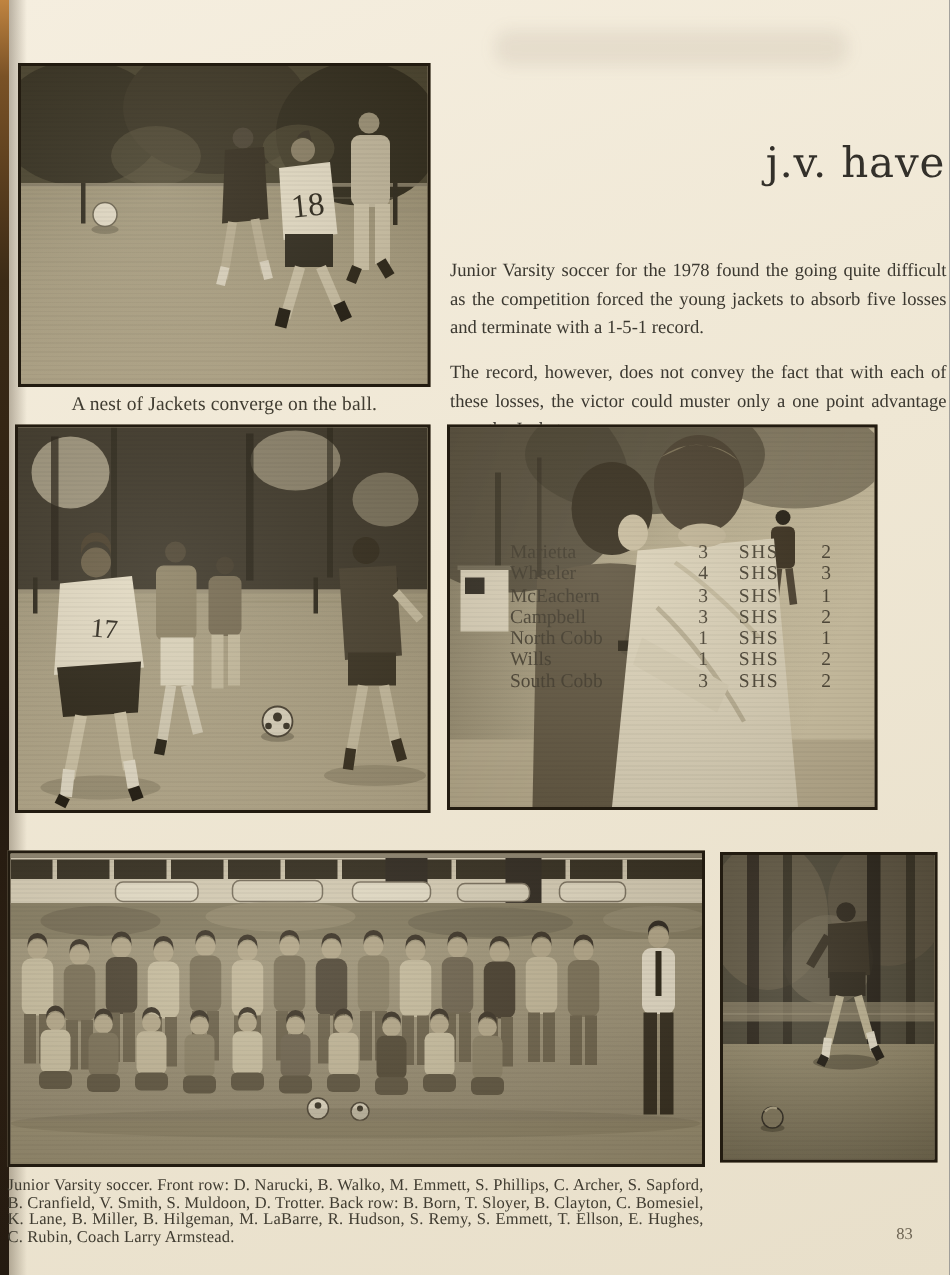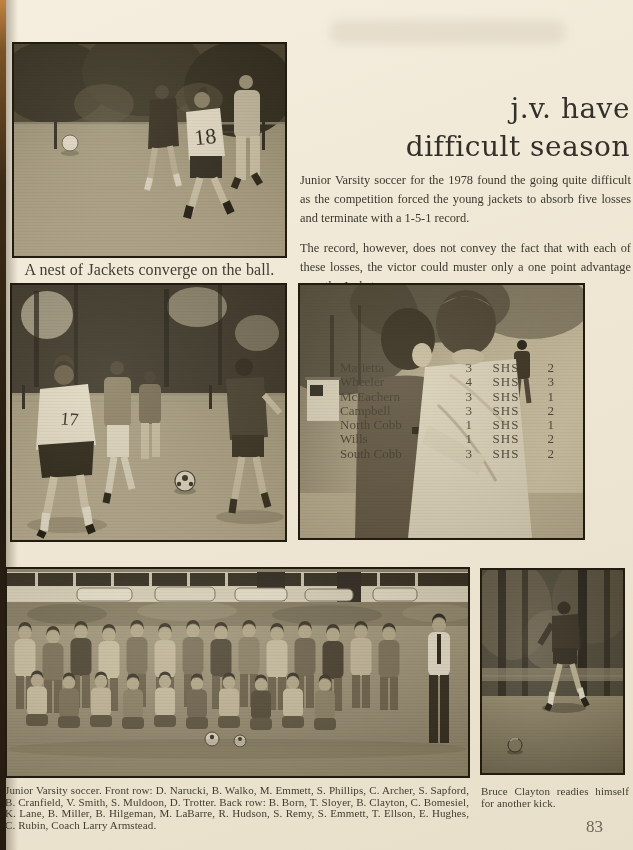--- a/index.html
+++ b/index.html
@@ -13,49 +13,48 @@
                linear-gradient(180deg,#5a4022,#241a10);}
   .binding-soft{position:absolute;left:6px;top:0;width:12px;height:850px;
     background:linear-gradient(90deg,rgba(46,33,16,.30),rgba(46,33,16,0));pointer-events:none;}
   .ghost{position:absolute;left:330px;top:20px;width:235px;height:24px;border-radius:10px;
     background:rgba(118,102,74,.10);filter:blur(5px);}
   .photo{position:absolute;border:2px solid #221b10;box-sizing:border-box;background:#a79d82;overflow:hidden;}
   .photo::after{content:"";position:absolute;inset:0;pointer-events:none;
     background:radial-gradient(ellipse at 35% 38%,rgba(255,250,234,.10),rgba(43,32,12,.14)),
     repeating-linear-gradient(0deg,rgba(0,0,0,.035) 0 1px,rgba(255,255,255,0) 1px 3px);}
   .photo svg{display:block;width:100%;height:100%;}
-  .caption{position:absolute;font-size:16px;color:#403c31;letter-spacing:.1px;}
+  .caption{position:absolute;font-size:13px;color:#403c31;letter-spacing:.1px;}
   .caption.center{text-align:center;}
   .caption.small{font-size:11px;line-height:11.6px;text-align:justify;}
   .title{position:absolute;left:300px;top:90px;width:330px;text-align:right;
     font-family:"DejaVu Serif","Liberation Serif",serif;font-size:28px;line-height:38px;
     color:#33302a;letter-spacing:.5px;}
   .article{position:absolute;left:300px;top:171px;width:331px;}
   .article p{margin:0 0 11px 0;font-size:12.4px;line-height:19px;text-align:justify;color:#3b3830;}
   .scoreboard{position:absolute;left:40px;top:76px;width:214px;font-size:13px;color:rgba(62,55,42,.92);}
   .score-row{display:flex;height:14.3px;line-height:14.3px;align-items:baseline;}
   .score-opp{flex:1;}
   .score-n1{width:16px;text-align:right;}
   .score-team{width:44px;text-align:center;margin-left:12px;letter-spacing:1px;}
   .score-n2{width:16px;text-align:right;margin-left:10px;}
-  .pageno{position:absolute;left:586px;top:817px;width:34px;
-    font-size:17px;color:#6e6554;}
+  .pageno{position:absolute;left:586px;top:817px;width:34px;text-align:center;
+    font-size:11px;color:#6e6554;}
 </style>
 </head>
 <body>
 
 <div class="page">
 
   <div class="binding"></div>
   <div class="binding-soft"></div>
   <div class="ghost"></div>
 
   <div class="title">
     <div>j.v. have</div>
-    <div>difficult season</div>
   </div>
 
   <div class="article">
     <p>Junior Varsity soccer for the 1978 found the going quite difficult as the competition forced the young jackets to absorb five losses and terminate with a 1-5-1 record.</p>
     <p>The record, however, does not convey the fact that with each of these losses, the victor could muster only a one point advantage over the Jackets.</p>
   </div>
 
   <figure class="photo" style="left:12px;top:42px;width:275px;height:216px;margin:0;">
     <svg viewBox="0 0 271 212">
       <defs>
@@ -426,16 +425,15 @@
 
       <g>
         <ellipse cx="33" cy="182" rx="8" ry="2.6" fill="#3e3828" opacity=".55"></ellipse>
         <circle cx="33" cy="175" r="7" fill="#7b7259" stroke="#2e2920" stroke-width="1"></circle>
         <path d="M28 171 a7 7 0 0 1 8 -2" stroke="#a79d80" stroke-width="1.6" fill="none"></path>
       </g>
     </svg>
   </figure>
 
   <div class="caption small" style="left:5px;top:785px;width:464px;">Junior Varsity soccer. Front row: D. Narucki, B. Walko, M. Emmett, S. Phillips, C. Archer, S. Sapford, B. Cranfield, V. Smith, S. Muldoon, D. Trotter. Back row: B. Born, T. Sloyer, B. Clayton, C. Bomesiel, K. Lane, B. Miller, B. Hilgeman, M. LaBarre, R. Hudson, S. Remy, S. Emmett, T. Ellson, E. Hughes, C. Rubin, Coach Larry Armstead.</div>
-  <div class="caption small" style="left:481px;top:786px;width:148px;">Bruce Clayton readies himself for another kick.</div>
 
   <div class="pageno">83</div>
 </div>
 
 </body></html>

